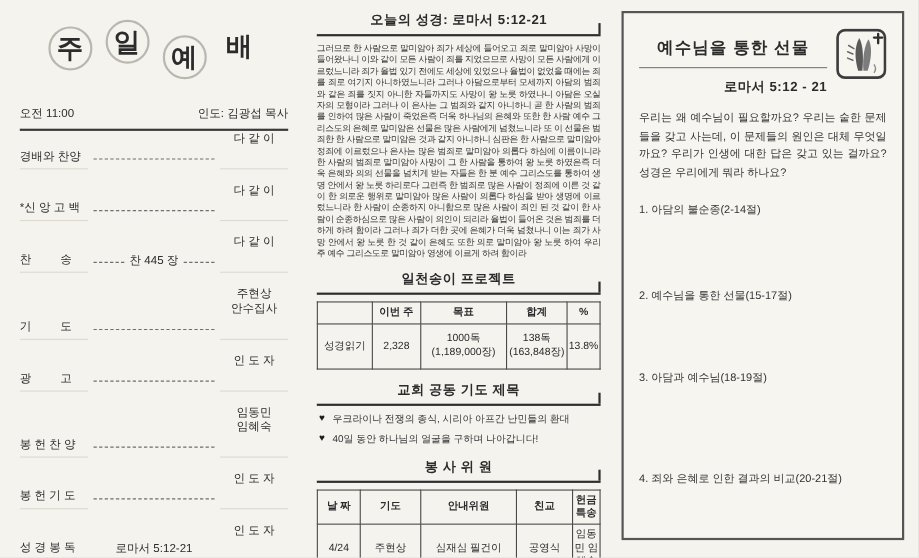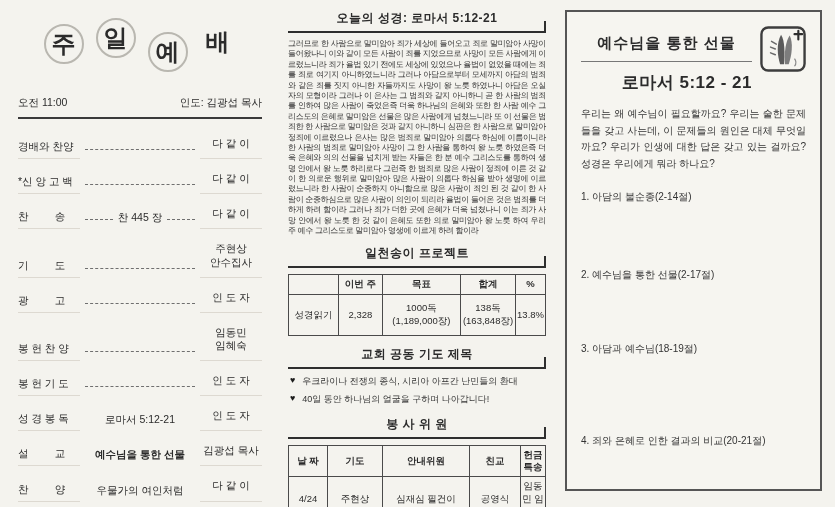--- a/index.html
+++ b/index.html
@@ -8,25 +8,25 @@
   .col{box-sizing:border-box;height:100%;}
   
   .col-left{width:278px;padding:10px 16px 0 18px;}
   .bulletin-title{display:flex;justify-content:center;align-items:flex-start;gap:12px;
                   margin:14px 0 24px 0;font-weight:bold;font-size:24px;letter-spacing:1px;}
   .tchar{display:inline-flex;justify-content:center;align-items:center;width:36px;height:36px;}
   .tchar.circled{border:2px solid #b9b7b0;border-radius:50%;}
   .tchar.up{margin-top:-6px;}
   .tchar.down{margin-top:8px;}
   .time-row{display:flex;justify-content:space-between;font-size:10.5px;
-            padding-bottom:7px;border-bottom:2px solid #3a3a3a;margin-bottom:18px;}
+            padding-bottom:7px;border-bottom:2px solid #3a3a3a;margin-bottom:1px;}
   .worship-row{display:flex;align-items:flex-end;font-size:10.5px;margin-bottom:13px;}
   .w-label{white-space:pre;border-bottom:1px solid #ddd9d1;padding-bottom:4px;min-width:62px;}
   .w-right{white-space:pre-line;text-align:center;border-bottom:1px solid #ddd9d1;
-           padding-bottom:8px;min-width:62px;line-height:1.25;}
+           padding-bottom:20px;min-width:62px;line-height:1.25;}
   .leader{flex:1;border-bottom:1px dashed #6f6f6f;margin:0 5px 9px 5px;min-width:10px;}
   .w-center{flex:1;text-align:center;padding-bottom:4px;white-space:pre;}
   .w-center.bold{font-weight:bold;}
   
   .col-mid{width:280px;padding:10px 12px 0 10px;}
   .sec-head{position:relative;font-weight:bold;font-size:12px;border-bottom:2px solid #2e2e2e;
             padding-bottom:4px;margin-bottom:6px;letter-spacing:0.5px;text-align:center;}
   .sec-head::after{content:"";position:absolute;right:0;bottom:0;width:2px;height:10px;background:#2e2e2e;}
   .scripture{font-size:8px;line-height:1.3;letter-spacing:-0.3px;text-align:justify;
              color:#333;margin-bottom:9px;}
@@ -40,21 +40,21 @@
   .heart{color:#1c1c1c;font-size:9px;}
   .vol-table td{height:22px;}
   
   .col-right{width:277px;padding:10px 13px 16px 7px;}
   .sermon-box{box-sizing:border-box;border:2px solid #555;background:#f6f5f0;height:100%;
               padding:14px 14px 12px 14px;display:flex;flex-direction:column;}
   .sermon-head{display:flex;align-items:flex-start;gap:8px;margin-bottom:12px;}
   .sermon-head-text{flex:1;display:flex;flex-direction:column;align-items:flex-end;padding-top:8px;}
   .sermon-title{font-weight:bold;font-size:15px;letter-spacing:1px;text-align:center;
                 width:100%;padding-bottom:8px;border-bottom:1.5px solid #777;}
-  .sermon-ref{font-weight:bold;font-size:17px;margin-top:9px;letter-spacing:0.5px;}
+  .sermon-ref{font-weight:bold;font-size:12px;margin-top:9px;letter-spacing:0.5px;}
   .hands-icon{flex:none;}
   .sermon-intro{font-size:10px;line-height:1.65;text-align:justify;margin-bottom:18px;color:#333;}
   .point{font-size:10px;color:#333;}
   .p1{margin-bottom:64px;}
   .p2{margin-bottom:60px;}
   .p3{margin-bottom:78px;}
   .p4{margin-bottom:0;}
   .closing{margin-top:auto;font-size:10px;line-height:1.65;text-align:justify;color:#333;}
 </style>
 </head>
@@ -211,20 +211,20 @@
             <path d="M12 16 l5 3 M11 22 l5 2 M11 28 l5 2" stroke="#6a6a6a" stroke-width="1.5" fill="none" stroke-linecap="round"></path>
             <path d="M40 5 v9 M36 8.5 h8" stroke="#2e2e2e" stroke-width="2.2" stroke-linecap="round"></path>
             <path d="M36 34 q3 4 0 8" stroke="#8a8a8a" stroke-width="1.3" fill="none"></path>
           </svg>
         </span>
       </div>
 
       <div class="sermon-intro">우리는 왜 예수님이 필요할까요? 우리는 숱한 문제들을 갖고 사는데, 이 문제들의 원인은 대체 무엇일까요? 우리가 인생에 대한 답은 갖고 있는 걸까요? 성경은 우리에게 뭐라 하나요?</div>
 
       <div class="point p1">1. 아담의 불순종(2-14절)</div>
-      <div class="point p2">2. 예수님을 통한 선물(2-17절)</div>
+      <div class="point p2">2. 예수님을 통한 선물(15-17절)</div>
       <div class="point p3">3. 아담과 예수님(18-19절)</div>
       <div class="point p4">4. 죄와 은혜로 인한 결과의 비교(20-21절)</div>
 
     </div>
   </div>
 
 </div>
 
 </body></html>

